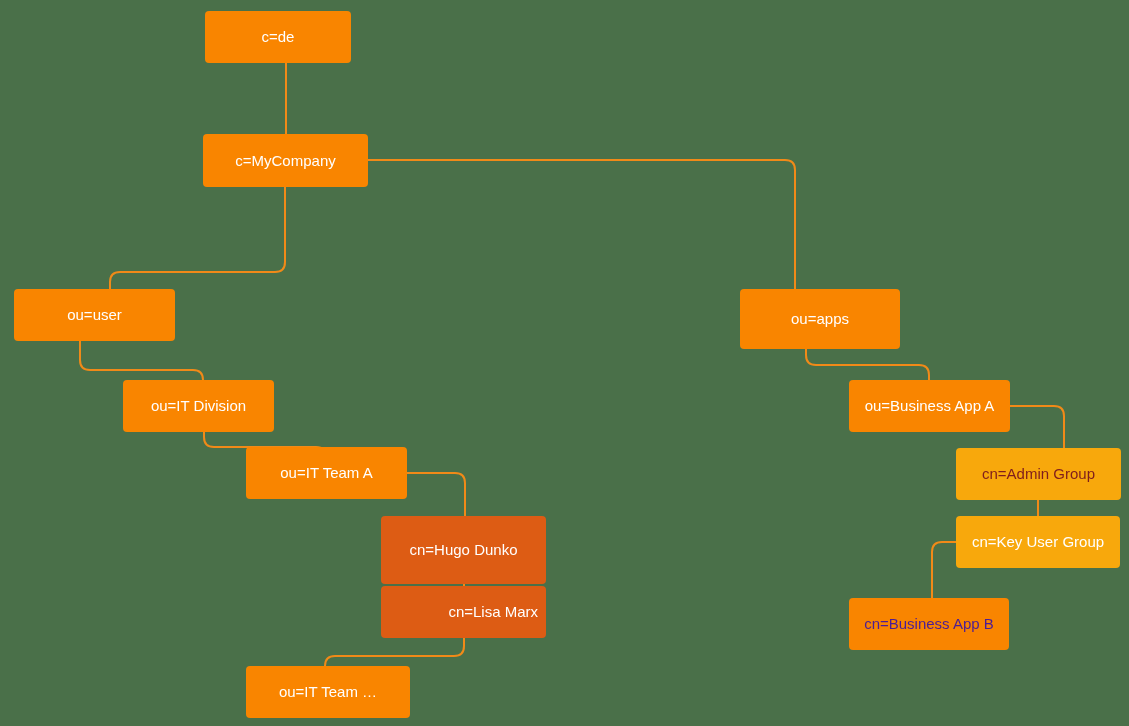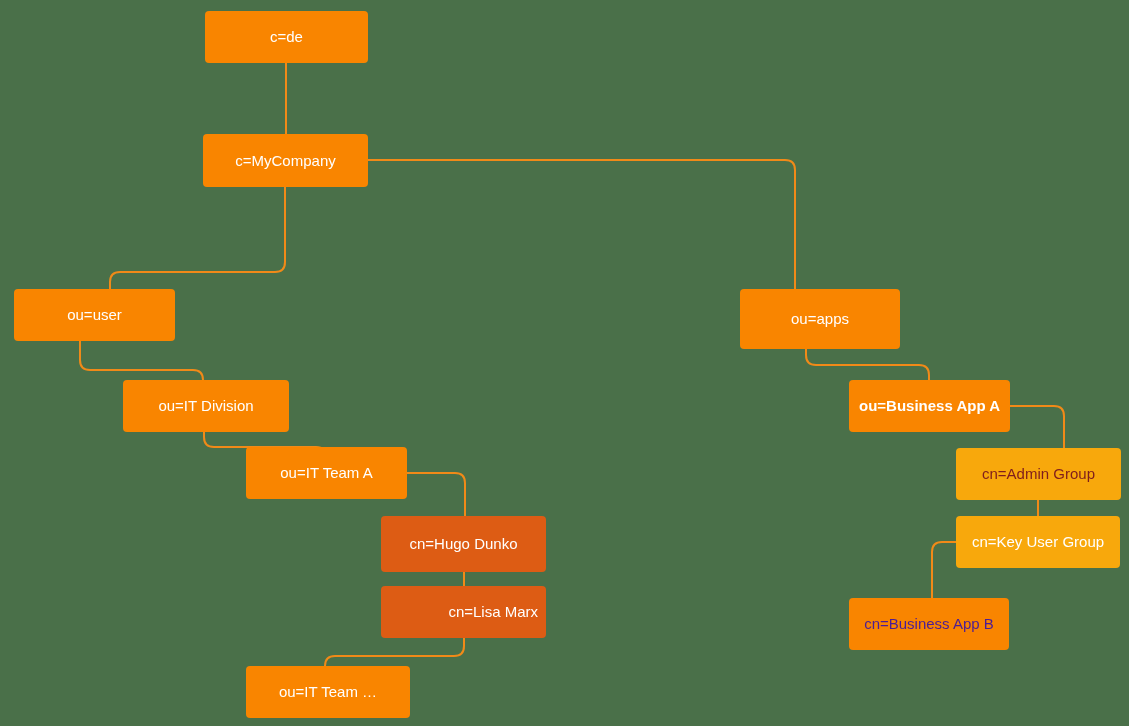--- a/index.html
+++ b/index.html
@@ -54,48 +54,48 @@
       <path d="M 80 341 L 80 360 Q 80 370 90 370 L 193 370 Q 203 370 203 380" fill="none" stroke="#f18a18" stroke-width="2" stroke-linecap="butt"></path>
       <path d="M 204 432 L 204 437 Q 204 447 214 447 L 316 447 Q 326 447 326 457 L 326 447" fill="none" stroke="#f18a18" stroke-width="2" stroke-linecap="butt"></path>
       <path d="M 407 473 L 455 473 Q 465 473 465 483 L 465 516" fill="none" stroke="#f18a18" stroke-width="2" stroke-linecap="butt"></path>
       <path d="M 464 568 L 464 586" fill="none" stroke="#f18a18" stroke-width="2" stroke-linecap="butt"></path>
       <path d="M 464 638 L 464 646 Q 464 656 454 656 L 335 656 Q 325 656 325 666" fill="none" stroke="#f18a18" stroke-width="2" stroke-linecap="butt"></path>
       <path d="M 806 341 L 806 355 Q 806 365 816 365 L 919 365 Q 929 365 929 375 L 929 380" fill="none" stroke="#f18a18" stroke-width="2" stroke-linecap="butt"></path>
       <path d="M 1010 406 L 1054 406 Q 1064 406 1064 416 L 1064 448" fill="none" stroke="#f18a18" stroke-width="2" stroke-linecap="butt"></path>
       <path d="M 1038 500 L 1038 516" fill="none" stroke="#f18a18" stroke-width="2" stroke-linecap="butt"></path>
       <path d="M 956 542 L 942 542 Q 932 542 932 552 L 932 598" fill="none" stroke="#f18a18" stroke-width="2" stroke-linecap="butt"></path>
     </svg>
-<div class="node" style="left: 205px; top: 11px; width: 163px; height: 52px; background: rgb(249, 133, 0); color: rgb(255, 255, 255);">
+<div class="node" style="left: 205px; top: 11px; width: 146px; height: 52px; background: rgb(249, 133, 0); color: rgb(255, 255, 255);">
       <span>c=de</span>
     </div>
     <div class="node" style="left: 203px; top: 134px; width: 165px; height: 53px; background: rgb(249, 133, 0); color: rgb(255, 255, 255);">
       <span>c=MyCompany</span>
     </div>
     <div class="node" style="left: 14px; top: 289px; width: 161px; height: 52px; background: rgb(249, 133, 0); color: rgb(255, 255, 255);">
       <span>ou=user</span>
     </div>
-    <div class="node" style="left: 123px; top: 380px; width: 166px; height: 52px; background: rgb(249, 133, 0); color: rgb(255, 255, 255);">
+    <div class="node" style="left: 123px; top: 380px; width: 151px; height: 52px; background: rgb(249, 133, 0); color: rgb(255, 255, 255);">
       <span>ou=IT Division</span>
     </div>
     <div class="node" style="left: 246px; top: 447px; width: 161px; height: 52px; background: rgb(249, 133, 0); color: rgb(255, 255, 255);">
       <span>ou=IT Team A</span>
     </div>
-    <div class="node" style="left: 381px; top: 516px; width: 165px; height: 56px; background: rgb(221, 92, 20); color: rgb(255, 255, 255);">
+    <div class="node" style="left: 381px; top: 516px; width: 165px; height: 68px; background: rgb(221, 92, 20); color: rgb(255, 255, 255);">
       <span>cn=Hugo Dunko</span>
     </div>
     <div class="node" style="left: 381px; top: 586px; width: 165px; height: 52px; background: rgb(221, 92, 20); color: rgb(255, 255, 255); justify-content: flex-end;">
       <span>cn=Lisa Marx</span>
     </div>
     <div class="node" style="left: 246px; top: 666px; width: 164px; height: 52px; background: rgb(249, 133, 0); color: rgb(255, 255, 255);">
       <span>ou=IT Team …</span>
     </div>
     <div class="node" style="left: 740px; top: 289px; width: 160px; height: 60px; background: rgb(249, 133, 0); color: rgb(255, 255, 255);">
       <span>ou=apps</span>
     </div>
-    <div class="node" style="left: 849px; top: 380px; width: 161px; height: 52px; background: rgb(249, 133, 0); color: rgb(255, 255, 255); font-weight: bold;">
+    <div class="node" style="left: 849px; top: 380px; width: 161px; height: 52px; background: rgb(249, 133, 0); color: rgb(255, 255, 255);">
       <span>ou=Business App A</span>
     </div>
     <div class="node" style="left: 956px; top: 448px; width: 165px; height: 52px; background: rgb(248, 168, 12); color: #7f1d1d;">
       <span>cn=Admin Group</span>
     </div>
     <div class="node" style="left: 956px; top: 516px; width: 164px; height: 52px; background: rgb(248, 168, 12); color: rgb(255, 255, 255);">
       <span>cn=Key User Group</span>
     </div>
     <div class="node" style="left: 849px; top: 598px; width: 160px; height: 52px; background: rgb(249, 133, 0); color: #4c1d95;">
       <span>cn=Business App B</span>

